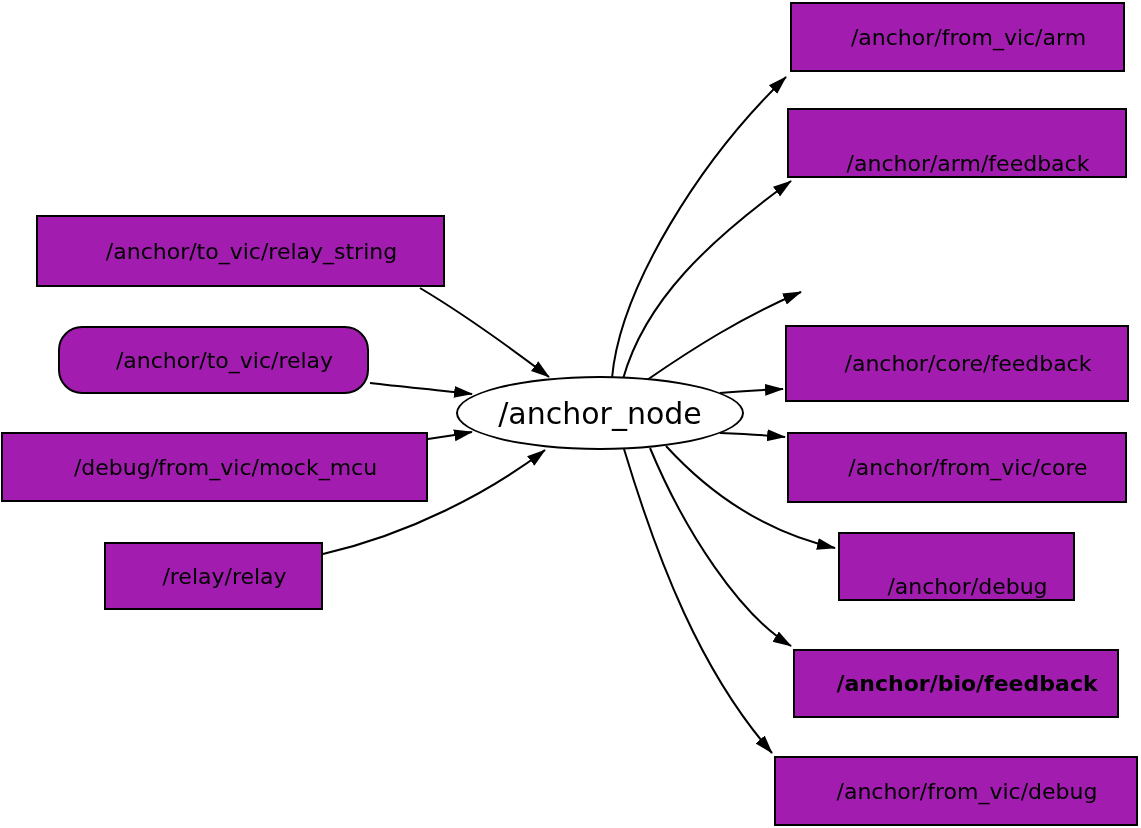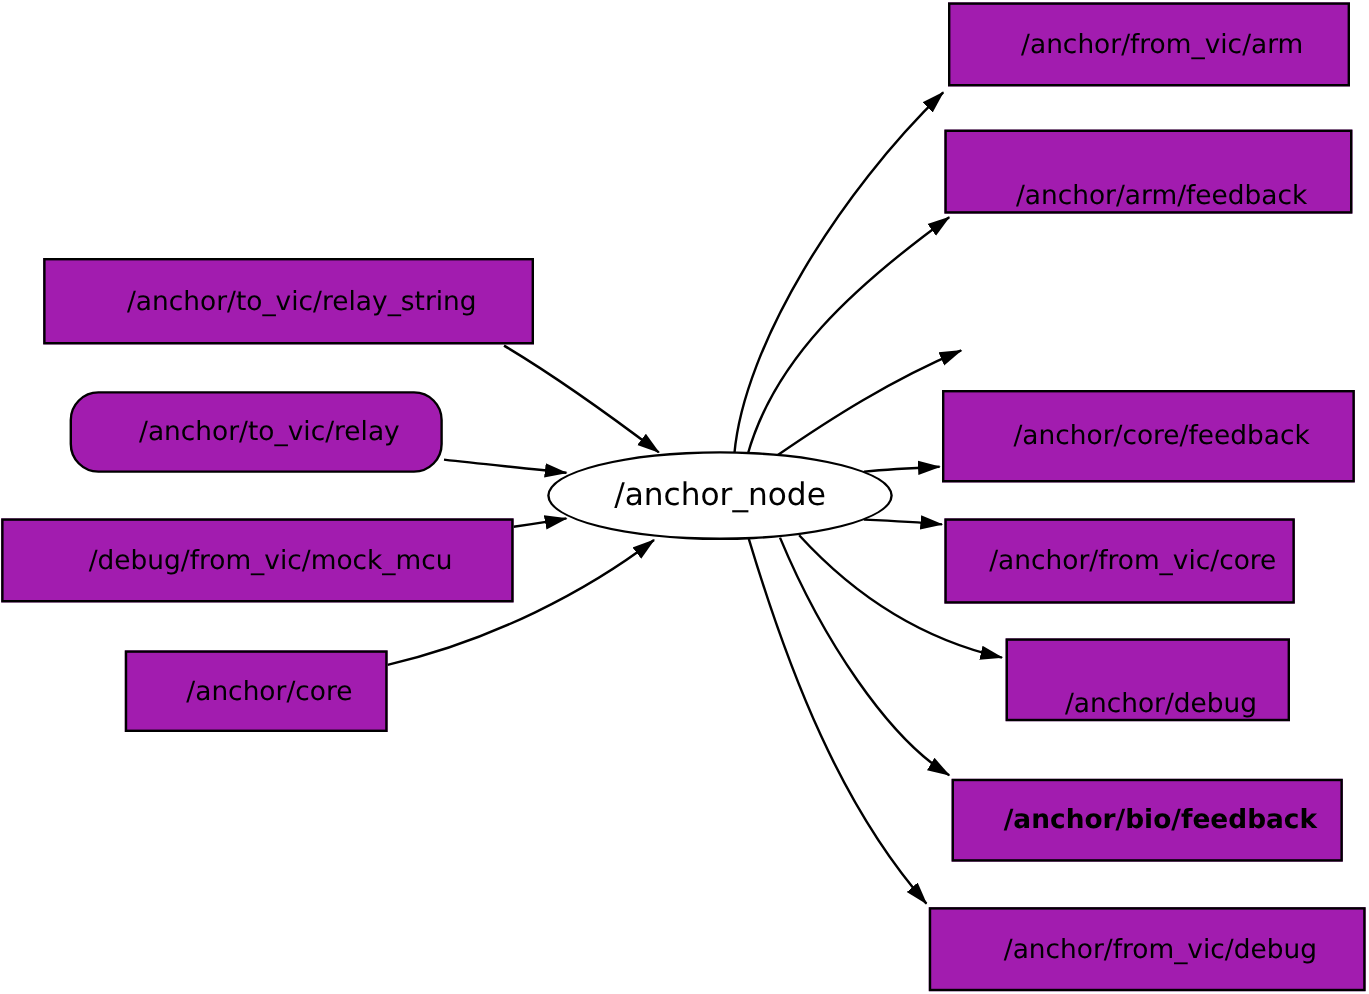--- a/index.html
+++ b/index.html
@@ -42,21 +42,21 @@
   }
   .node-ellipse {
     position: absolute;
     box-sizing: border-box;
     background: #ffffff;
     border: 2px solid #000000;
     border-radius: 50%;
     display: flex;
     align-items: center;
     justify-content: center;
-    font-size: 26px;
+    font-size: 30px;
     color: #000000;
     white-space: nowrap;
   }
 </style>
 </head>
 <body>
 
 <div id="canvas">
 
   <svg id="edge-layer" viewBox="0 0 1141 828" xmlns="http://www.w3.org/2000/svg">
@@ -84,37 +84,37 @@
   <div class="topic-box" style="left:10px; top:215px; width:409px; height:72px;margin-left:26px;">
     <span>/anchor/to_vic/relay_string</span>
   </div>
   <div class="topic-box" style="left:58px; top:326px; width:311px; height:68px;border-radius:24px;">
     <span>/anchor/to_vic/relay</span>
   </div>
   <div class="topic-box" style="left:1px; top:432px; width:427px; height:70px;">
     <span>/debug/from_vic/mock_mcu</span>
   </div>
   <div class="topic-box" style="left:104px; top:542px; width:219px; height:68px;">
-    <span>/anchor/core</span>
+    <span>/relay/relay</span>
   </div>
 
   <div class="node-ellipse" style="left:456px; top:376px; width:288px; height:74px;">
     <span>/anchor_node</span>
   </div>
 
   <div class="topic-box" style="left:790px; top:2px; width:335px; height:70px;">
     <span>/anchor/from_vic/arm</span>
   </div>
   <div class="topic-box" style="left:787px; top:108px; width:340px; height:70px;align-items:flex-end;">
     <span>/anchor/arm/feedback</span>
   </div>
   <div class="topic-box" style="left:785px; top:325px; width:344px; height:77px;">
     <span>/anchor/core/feedback</span>
   </div>
-  <div class="topic-box" style="left:787px; top:432px; width:292px; height:71px;">
+  <div class="topic-box" style="left:787px; top:432px; width:340px; height:71px;">
     <span>/anchor/from_vic/core</span>
   </div>
   <div class="topic-box" style="left:838px; top:532px; width:237px; height:69px;align-items:flex-end;">
     <span>/anchor/debug</span>
   </div>
   <div class="topic-box" style="left:793px; top:649px; width:326px; height:69px;font-weight:bold;">
     <span>/anchor/bio/feedback</span>
   </div>
   <div class="topic-box" style="left:774px; top:756px; width:364px; height:70px;">
     <span>/anchor/from_vic/debug</span>

